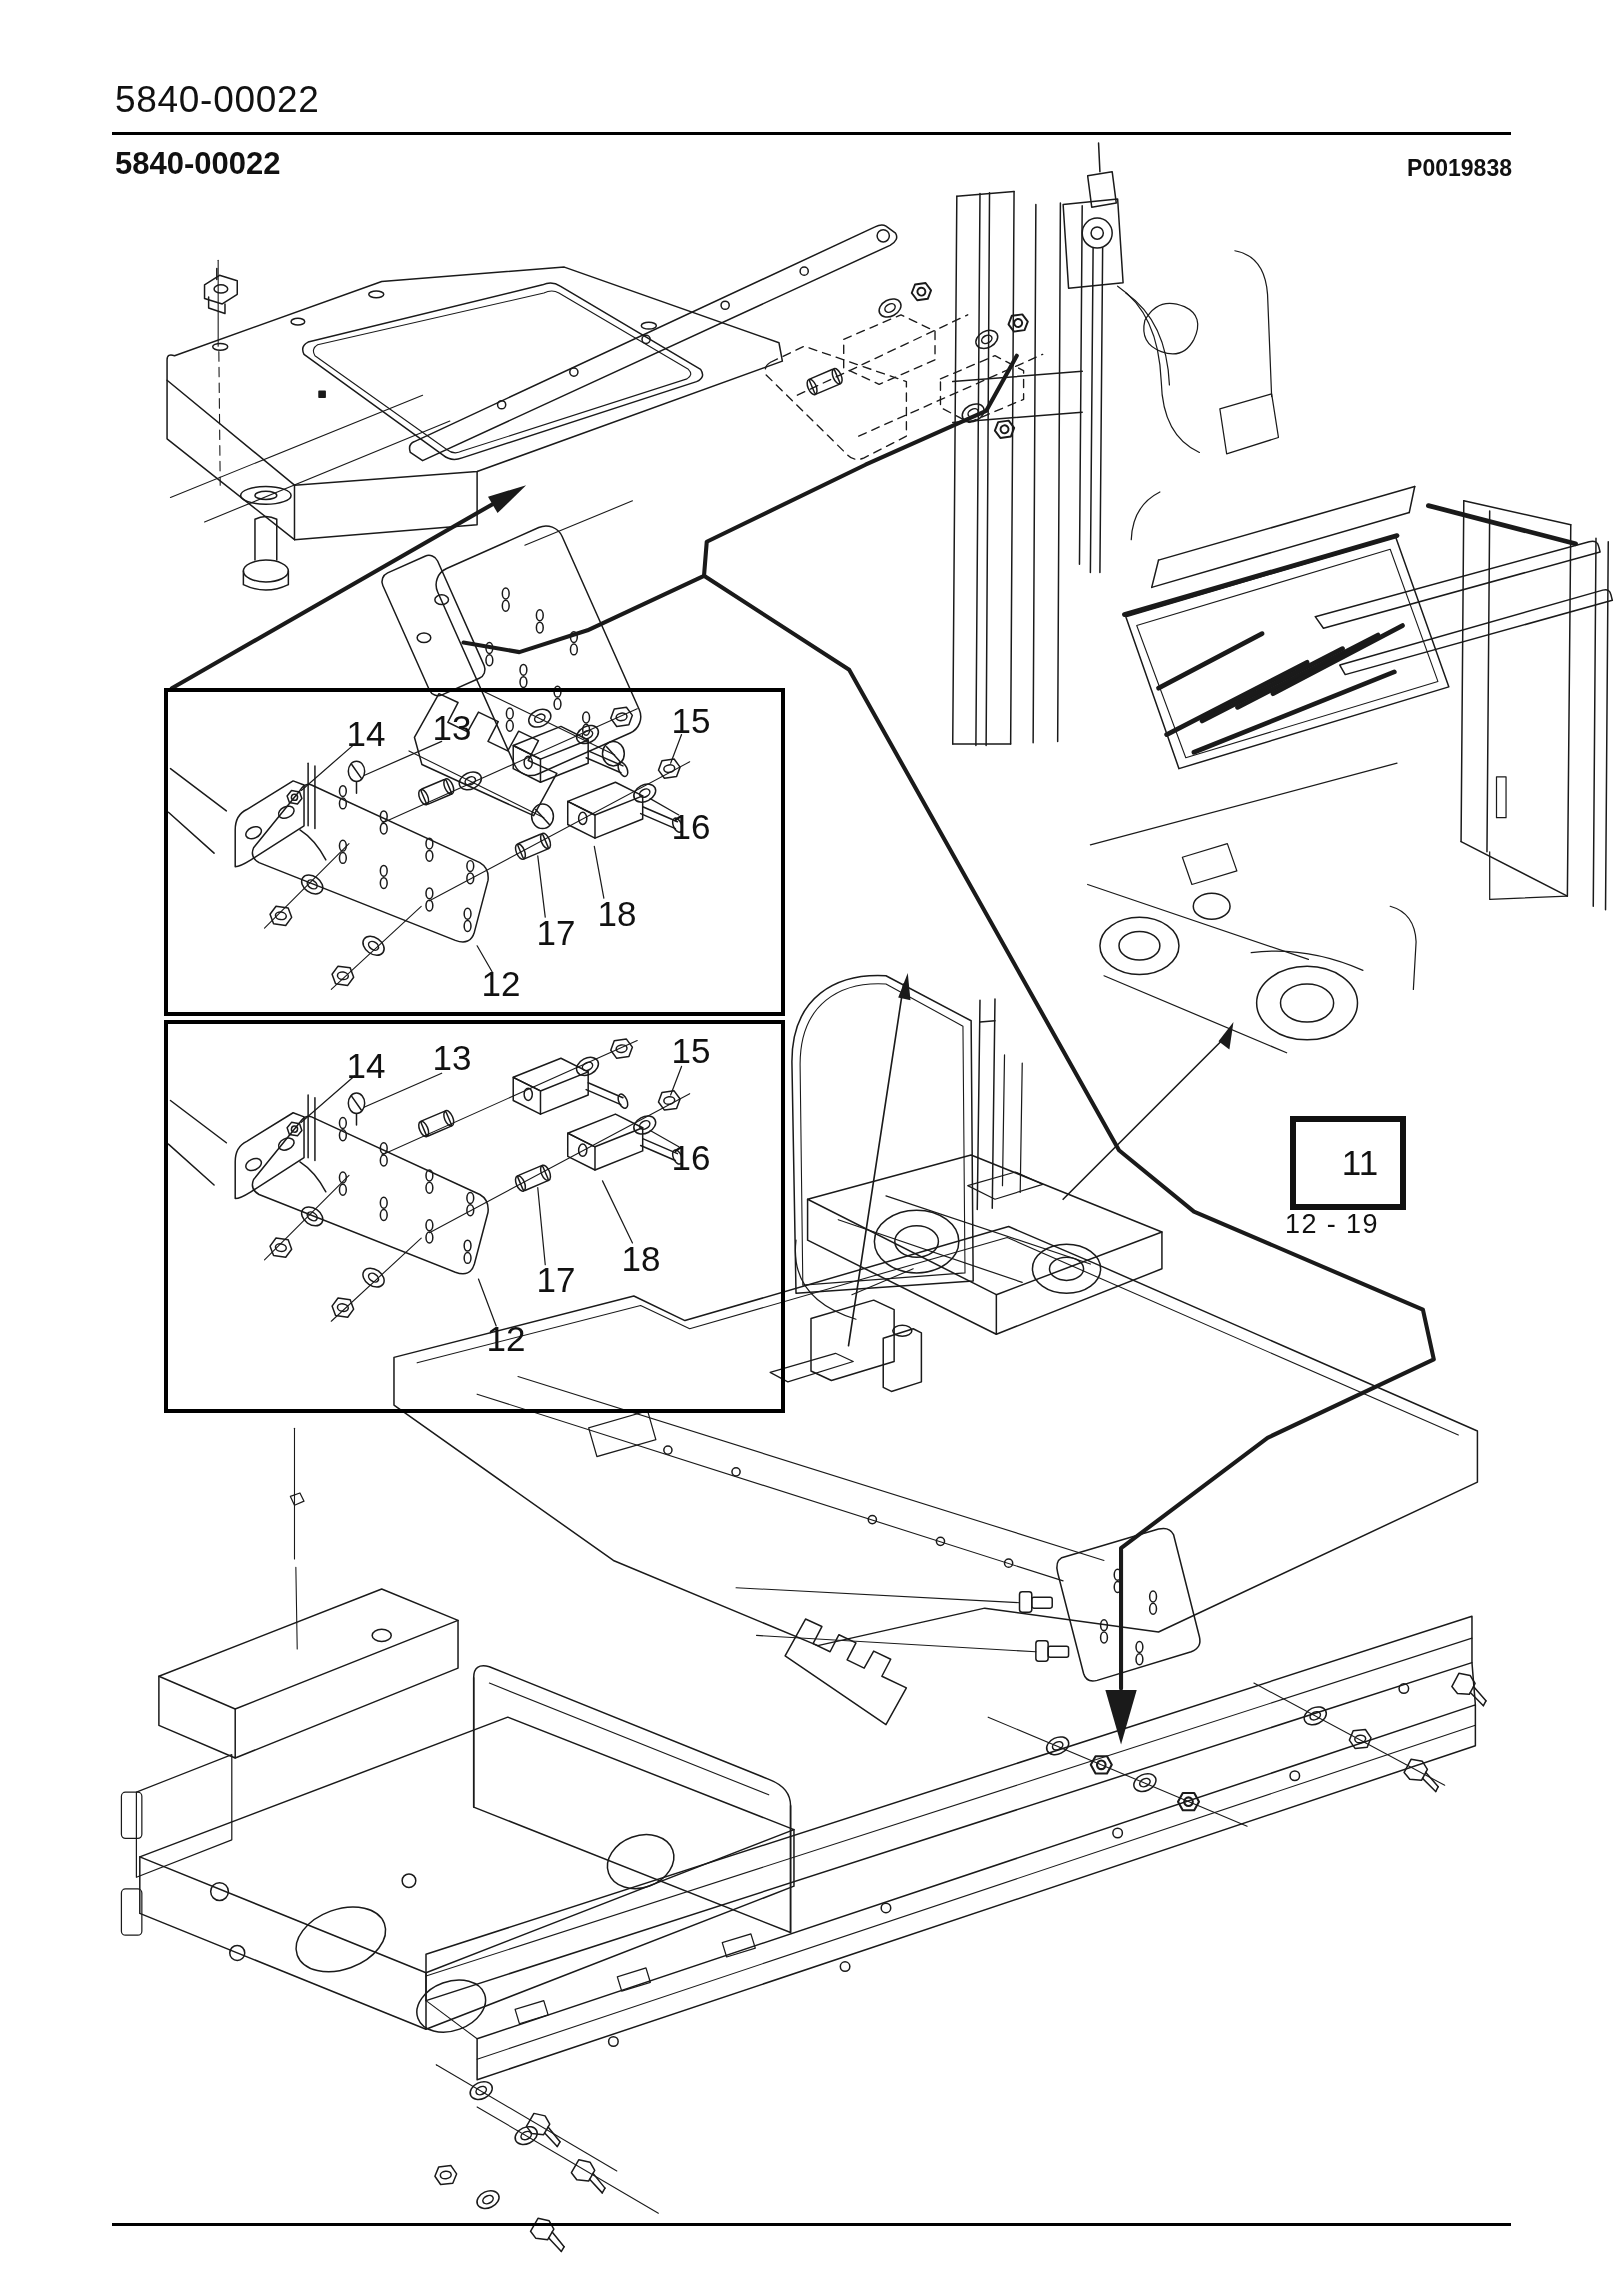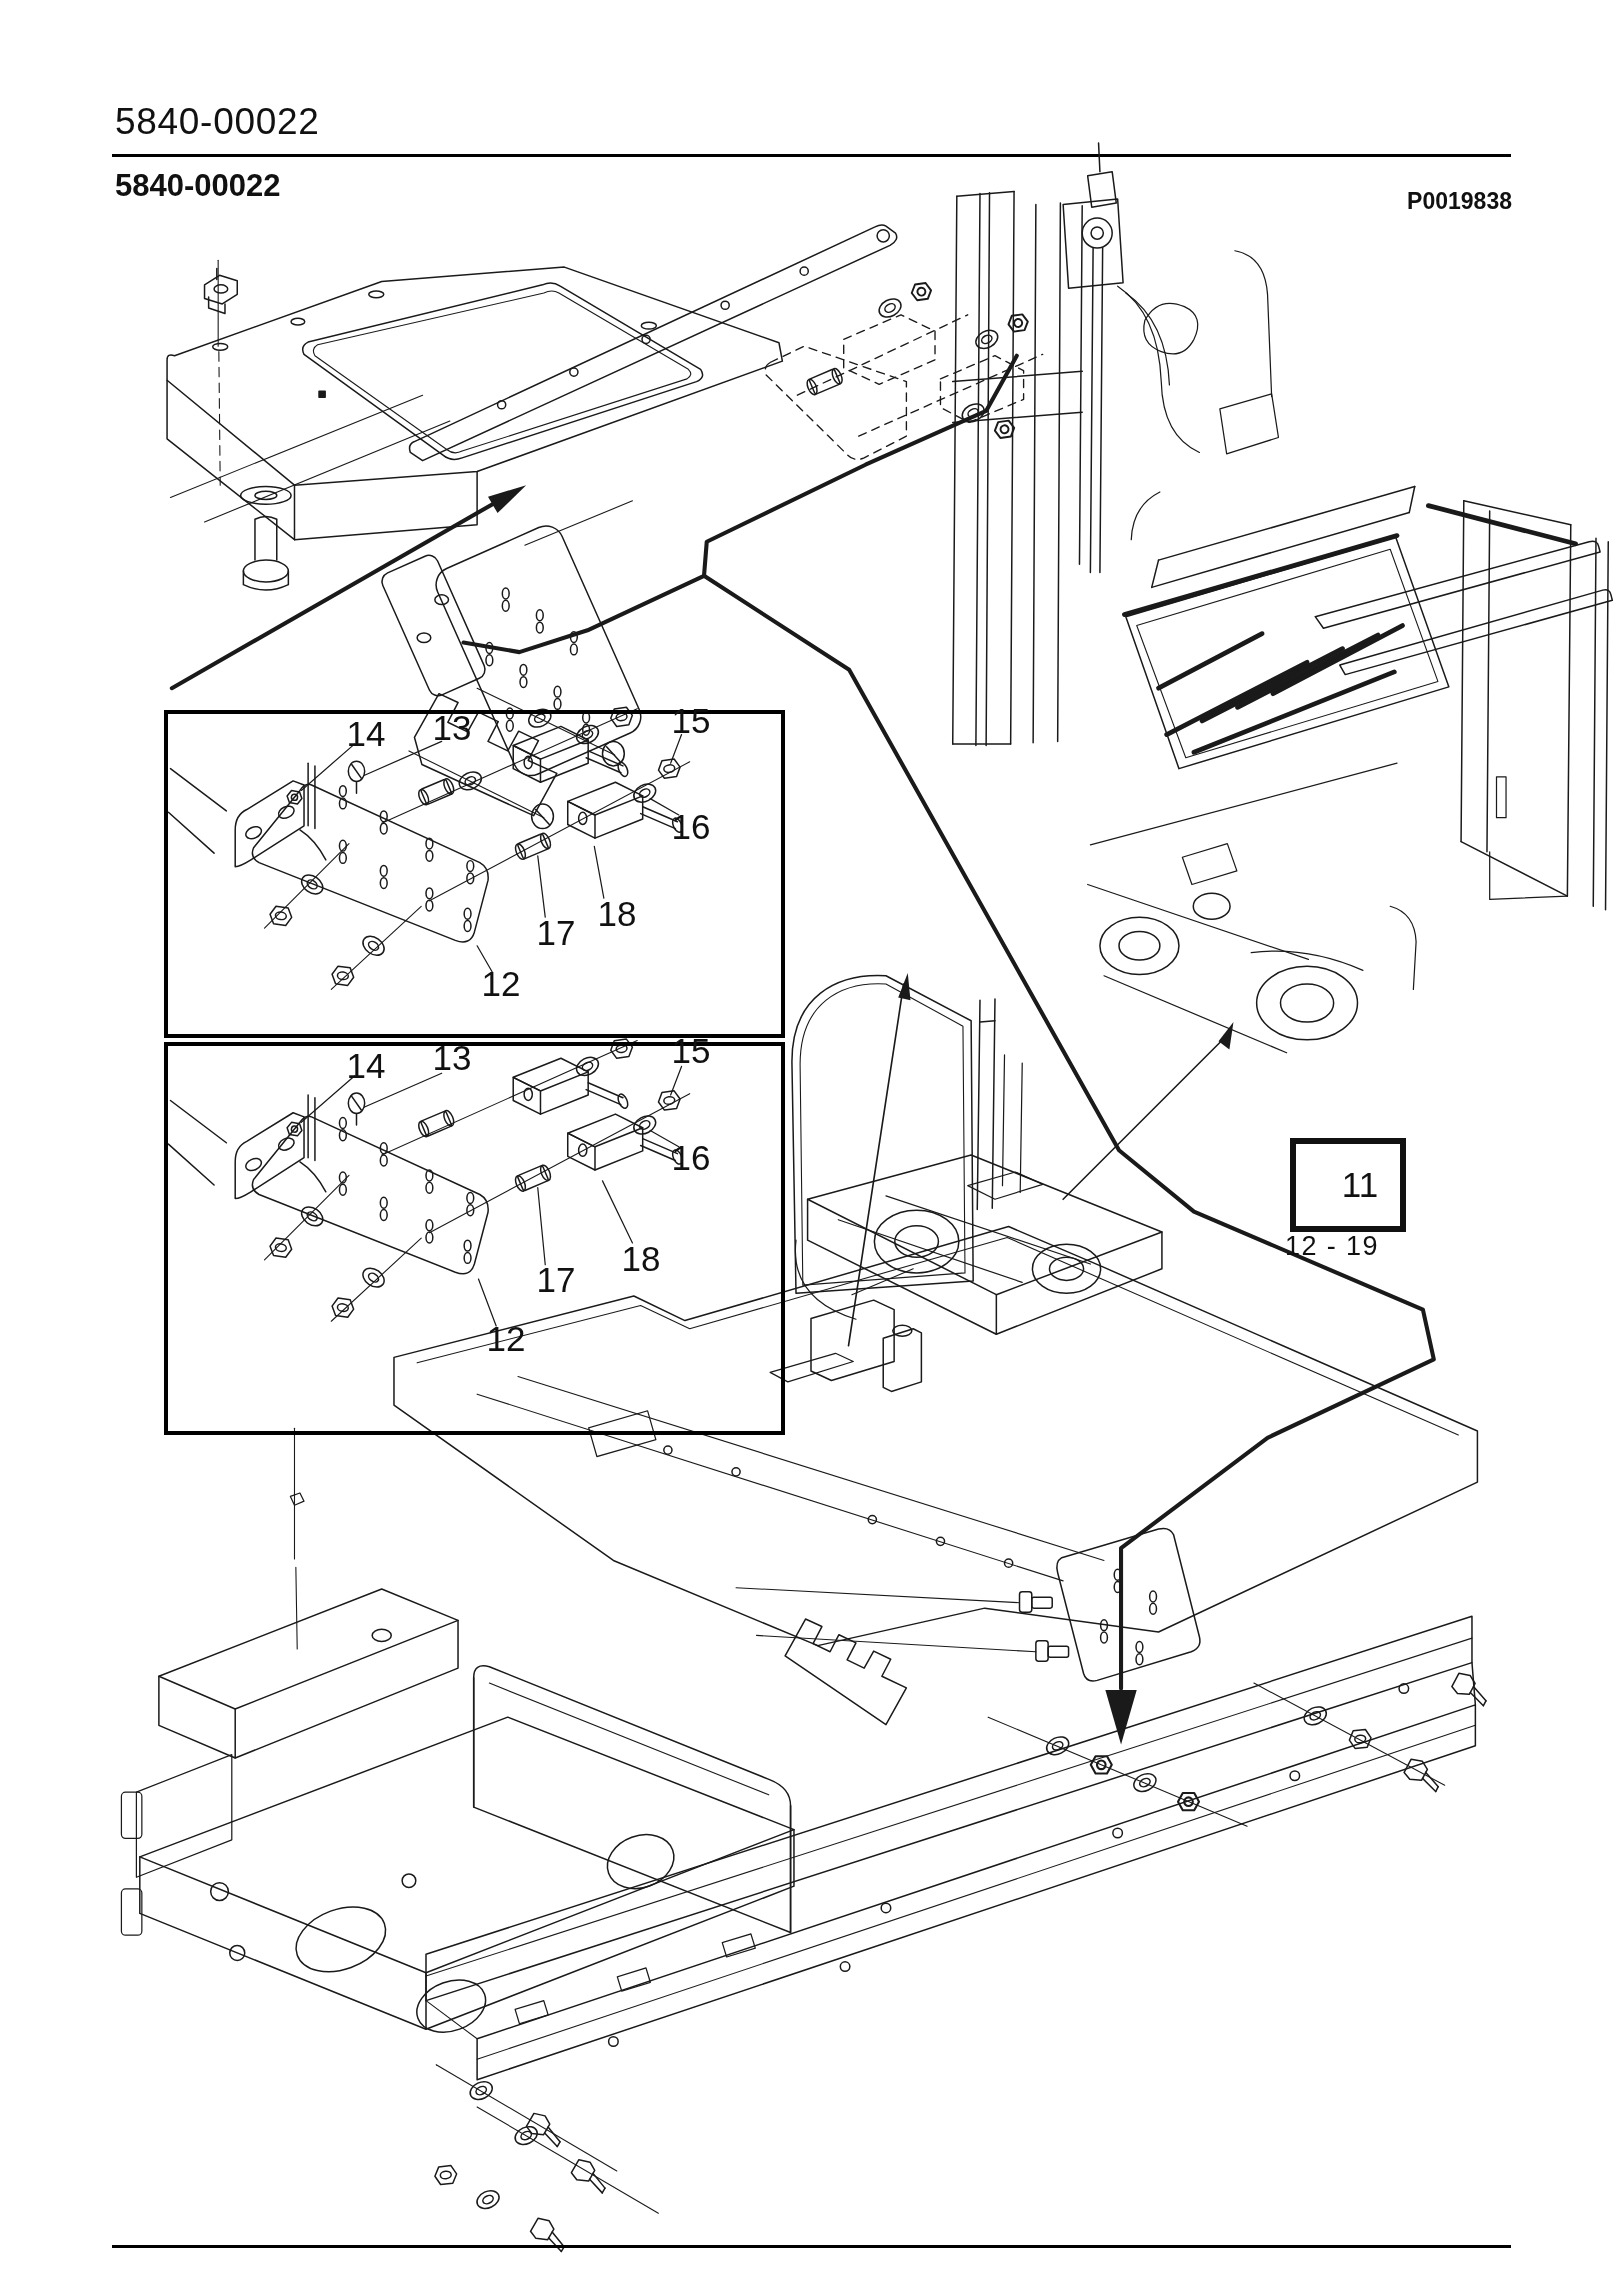--- a/index.html
+++ b/index.html
@@ -4,26 +4,26 @@
 <style>
   html,body{margin:0;padding:0;background:#888;}
   .page{
     position:relative;
     width:1622px;height:2295px;
     background:#ffffff;
     font-family:"Liberation Sans","DejaVu Sans",sans-serif;
     color:#111;
     overflow:hidden;
   }
-  .abs{position:absolute;margin-top:22px;}
+  .abs{position:absolute;}
   .hdr-doc{left:115px;top:79px;font-size:37px;font-weight:400;letter-spacing:0.7px;}
   .hdr-title{left:0;width:1622px;top:101px;text-align:center;font-size:26px;font-weight:700;}
   .hdr-rule{left:112px;top:132px;width:1399px;height:3.4px;background:#000;}
   .hdr-doc-bold{left:115px;top:146px;font-size:31px;font-weight:700;}
-  .hdr-plate{left:0;width:1512px;top:166px;text-align:right;font-size:23px;font-weight:700;}
+  .hdr-plate{left:0;width:1512px;top:155px;text-align:right;font-size:23px;font-weight:700;}
   .ftr-rule{left:112px;top:2223px;width:1399px;height:2.7px;background:#000;}
   .ftr-copy{left:0;width:1622px;top:2240px;text-align:center;font-size:24.5px;font-weight:400;}
   .dbox{border:4.1px solid #000;background:transparent;}
   .dbox1{left:164px;top:688px;width:613px;height:320px;}
   .dbox2{left:164px;top:1020px;width:613px;height:385px;}
   .refbox{left:1290px;top:1116px;width:80px;height:82px;border:6.8px solid #111;
           display:flex;align-items:center;justify-content:center;
           font-size:35px;font-weight:400;padding-left:24px;}
   .refrange{left:1285px;top:1209px;width:109px;font-size:27px;font-weight:400;letter-spacing:1.4px;}
   .co{position:absolute;font-size:35px;font-weight:400;transform:translate(-50%,-50%);line-height:1;text-align:center;}

